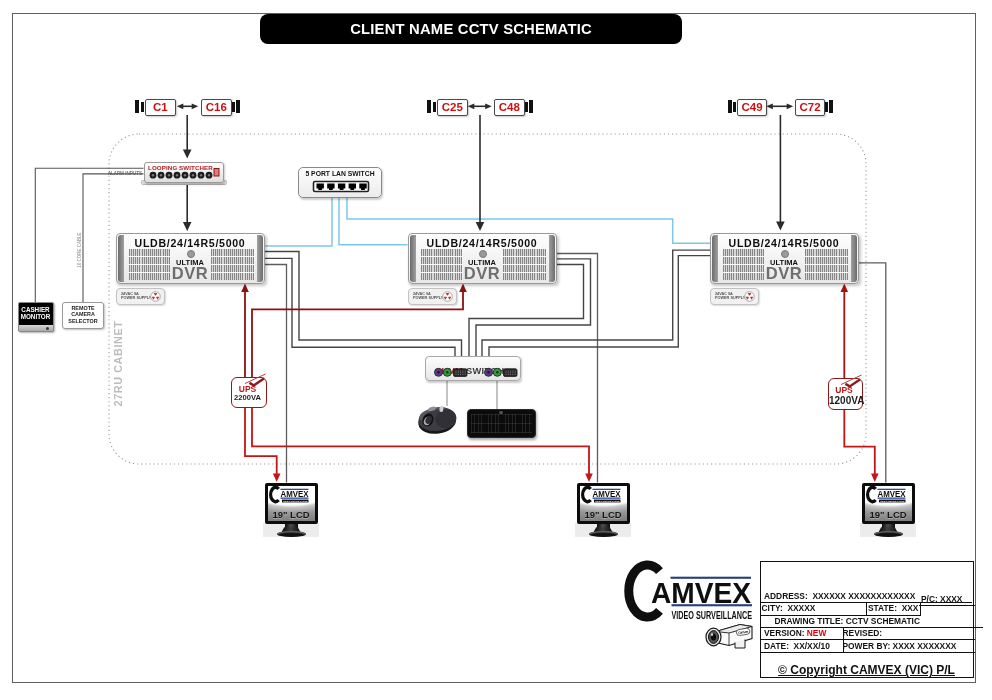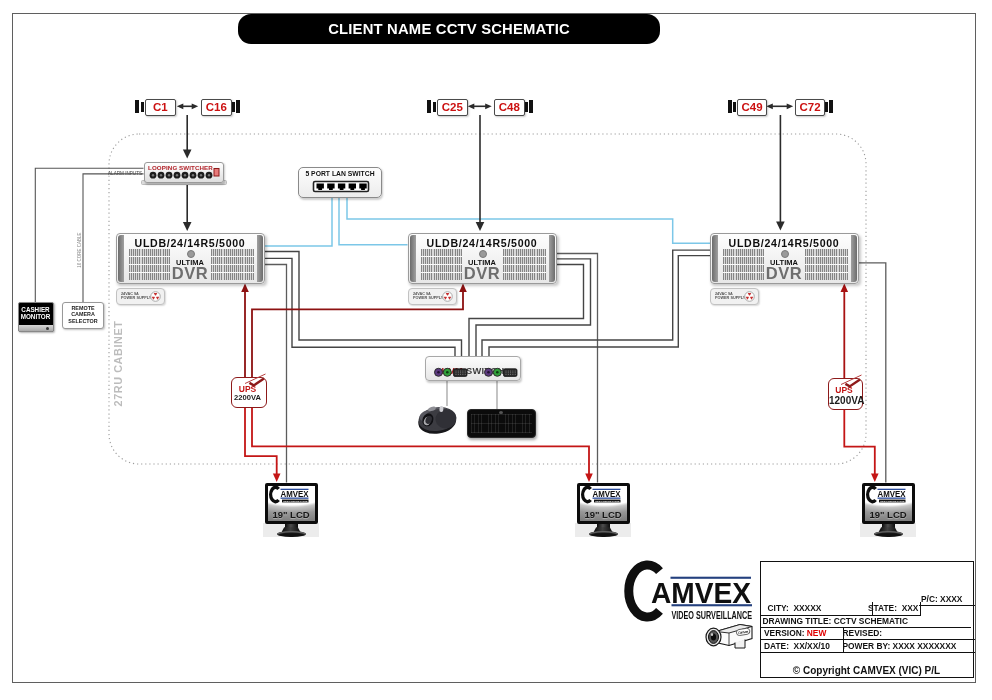--- a/index.html
+++ b/index.html
@@ -6,21 +6,21 @@
 body{width:992px;height:700px;position:relative;overflow:hidden;font-family:"Liberation Sans",sans-serif;-webkit-font-smoothing:antialiased;}
 .a{position:absolute;font-family:"Liberation Sans",sans-serif;}
 .bx{border:1px solid #9a9a9a;border-radius:4px;background:linear-gradient(#fefefe,#e7e7e7);box-shadow:1.5px 2px 3px rgba(0,0,0,.22);}
 .ct{text-align:center;}
 </style>
 </head>
 <body>
 
 <div class="a" style="left:12px;top:13px;width:962px;height:668px;border:1px solid #5f5f5f;"></div>
 
-<div class="a ct" style="left:238px;top:14px;width:422px;height:30px;background:#000;border-radius:13px;color:#fff;font-weight:bold;font-size:14.8px;line-height:30px;letter-spacing:.2px;">CLIENT NAME CCTV SCHEMATIC</div>
+<div class="a ct" style="left:260px;top:14px;width:422px;height:30px;background:#000;border-radius:8px;color:#fff;font-weight:bold;font-size:14.8px;line-height:30px;letter-spacing:.2px;">CLIENT NAME CCTV SCHEMATIC</div>
 
 <svg class="a" style="left:0;top:0;" width="992" height="700" viewBox="0 0 992 700">
 
 <rect x="109" y="134" width="757" height="330" rx="30" fill="none" stroke="#9b9b9b" stroke-width="1.1" stroke-dasharray="1.2 2.9"></rect>
 <g fill="none" stroke-linejoin="miter">
 
 <polyline points="265,251.5 299,251.5 299,340 461.5,340 461.5,357" stroke="#454545" stroke-width="1.4"></polyline>
 
 <polyline points="265,258.4 292,258.4 292,347.3 455,347.3 455,357" stroke="#454545" stroke-width="1.4"></polyline>
 
@@ -473,32 +473,33 @@
         <rect x="0" y="0" width="13.5" height="6" rx="3" fill="#fff" stroke="#333" stroke-width=".7"></rect>
         <text x="1.6" y="4.4" font-family="Liberation Sans,sans-serif" font-weight="bold" font-size="3.4" fill="#222" textLength="10.5">Camvex</text>
       </g>
   </g>
 </svg>
 
 <div class="a" style="left:759.5px;top:561px;width:212px;height:115px;border:1px solid #111;background:#fff;font-weight:bold;color:#111;">
 
 
 
-
-  <div class="a" style="left:0;top:40.3px;width:104px;height:12.4px;border-bottom:1px solid #111;border-right:1px solid #111;font-size:8.4px;line-height:12.9px;padding-left:7px;">CITY:&nbsp; XXXXX</div>
+  <div class="a" style="left:0;top:27.9px;width:208px;height:12.4px;border-bottom:1px solid #111;font-size:8.4px;line-height:12.9px;padding-left:3.5px;">ADDRESS:&nbsp; XXXXXX XXXXXXXXXXXX</div>
+
+  <div class="a" style="left:0;top:40.3px;width:104px;height:12.4px;border-bottom:1px solid #111;border-right:1px solid #111;font-size:8.4px;line-height:12.9px;padding-left:1px;">CITY:&nbsp; XXXXX</div>
 
   <div class="a" style="left:105px;top:40.3px;width:52px;height:12.4px;border-bottom:1px solid #111;border-right:1px solid #111;font-size:8.4px;line-height:12.9px;padding-left:2.5px;">STATE:&nbsp; XXX</div>
 
   <div class="a" style="left:158px;top:31px;width:54px;height:12.4px;border-bottom:1px solid #111;font-size:8.4px;line-height:12.9px;padding-left:2.5px;">P/C: XXXX</div>
 
-  <div class="a" style="left:0;top:52.7px;width:208px;height:12.4px;border-bottom:1px solid #111;font-size:8.4px;line-height:12.9px;padding-left:2px;">DRAWING TITLE: CCTV SCHEMATIC</div>
+  <div class="a" style="left:0;top:52.7px;width:208px;height:12.4px;border-bottom:1px solid #111;font-size:8.4px;line-height:12.9px;padding-left:14px;">DRAWING TITLE: CCTV SCHEMATIC</div>
 
   <div class="a" style="left:0;top:65.1px;width:78.5px;height:12.4px;border-bottom:1px solid #111;border-right:1px solid #111;font-size:8.4px;line-height:12.9px;padding-left:3.5px;">VERSION: <span style="color:#e00000;">NEW</span></div>
 
   <div class="a" style="left:79.5px;top:65.1px;width:132.5px;height:12.4px;border-bottom:1px solid #111;font-size:8.4px;line-height:12.9px;padding-left:2.5px;">REVISED:</div>
 
   <div class="a" style="left:0;top:77.5px;width:78.5px;height:12.4px;border-bottom:1px solid #111;border-right:1px solid #111;font-size:8.4px;line-height:12.9px;padding-left:3.5px;">DATE:&nbsp; XX/XX/10</div>
 
   <div class="a" style="left:79.5px;top:77.5px;width:132.5px;height:12.4px;border-bottom:1px solid #111;font-size:8.4px;line-height:12.9px;padding-left:2.5px;">POWER BY: XXXX XXXXXXX</div>
 
 
-  <div class="a ct" style="left:0;top:102.3px;width:212px;height:12.7px;font-size:10px;line-height:13.2px;">© Copyright CAMVEX (VIC) P/L</div>
+  <div class="a ct" style="left:0;top:102.3px;width:212px;height:12.7px;font-size:12px;line-height:13.2px;text-decoration:underline;">© Copyright CAMVEX (VIC) P/L</div>
 </div>
 
 </body></html>

